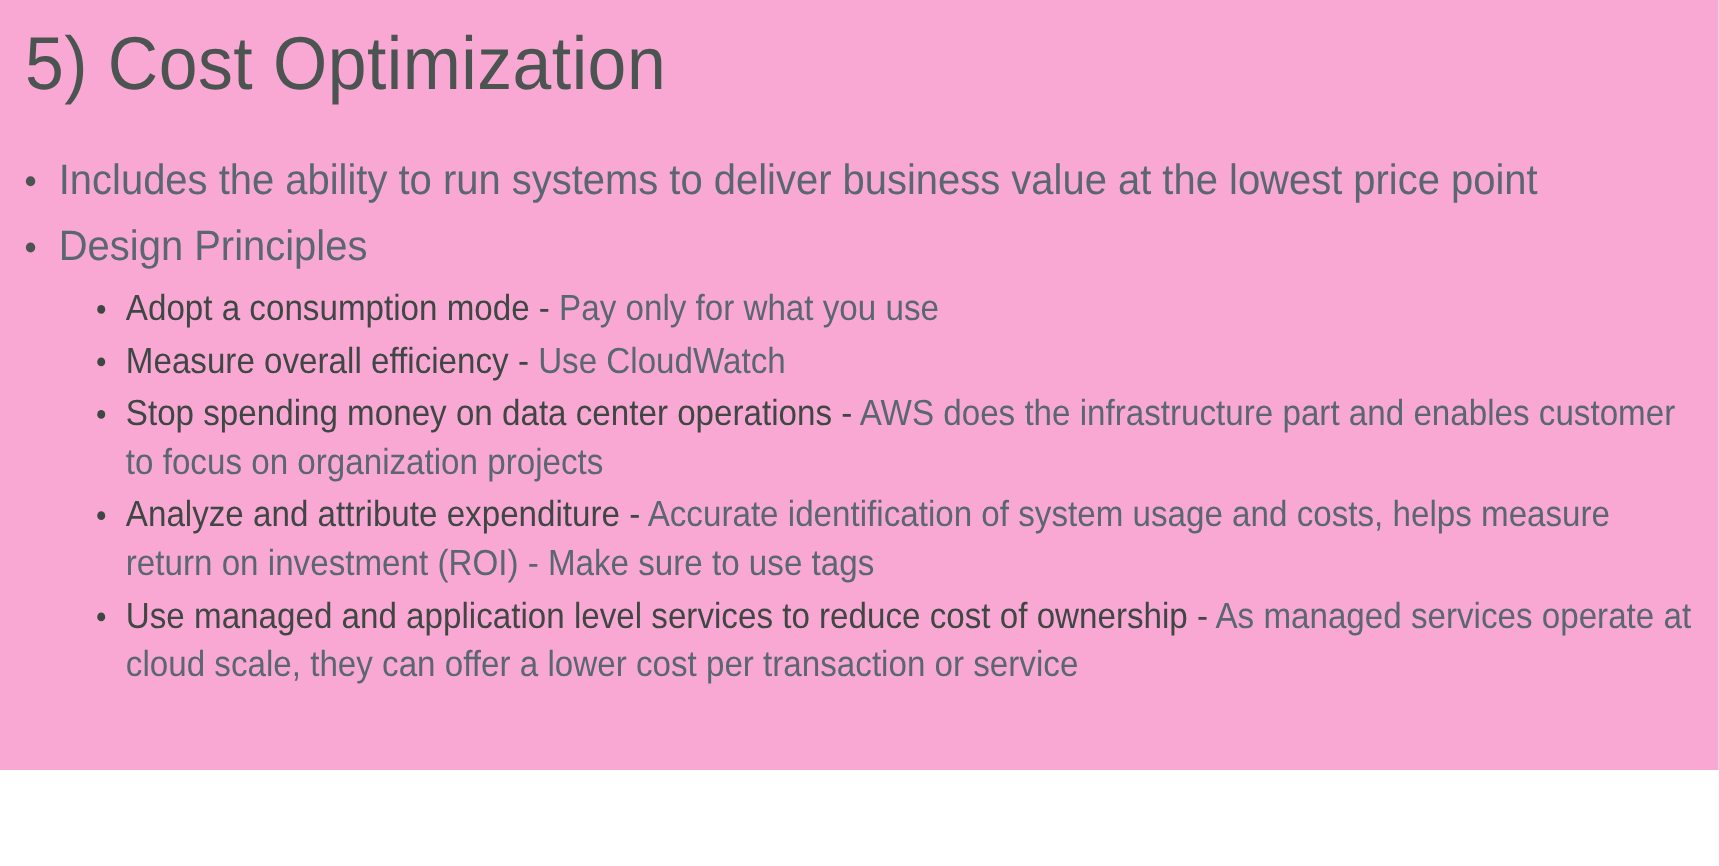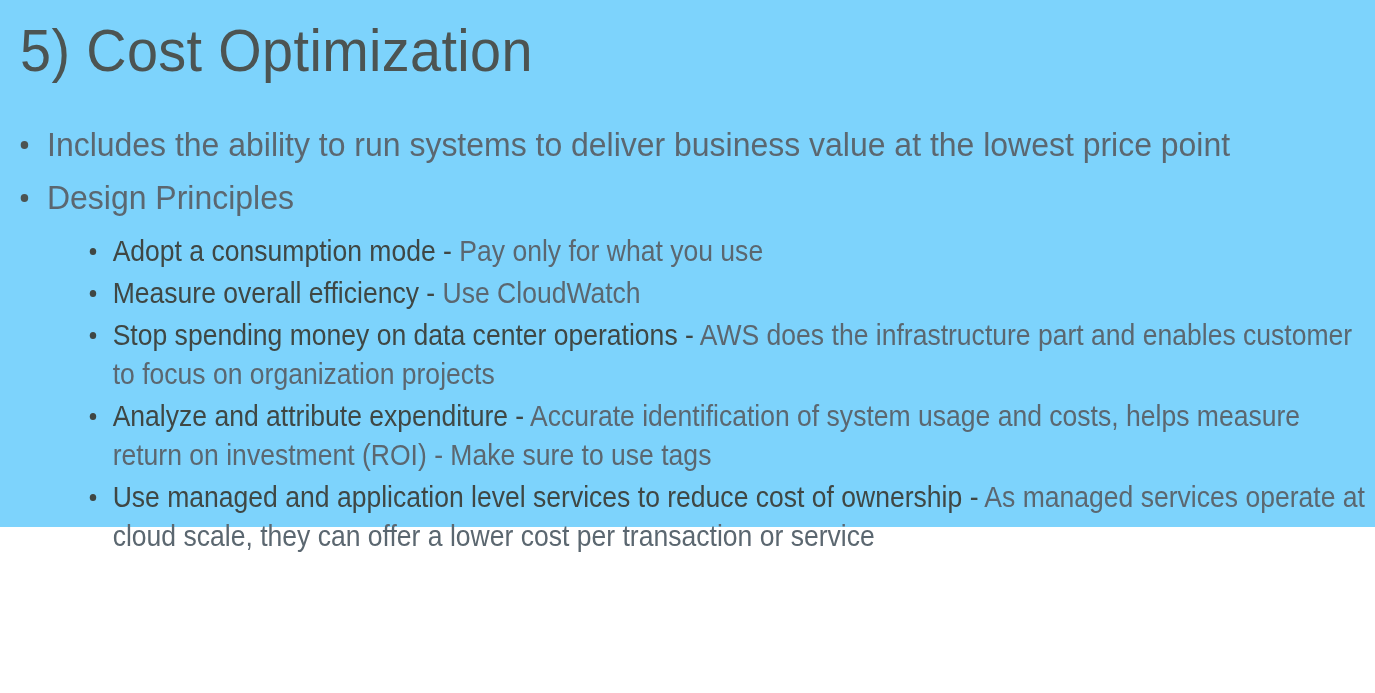--- a/index.html
+++ b/index.html
@@ -11,22 +11,22 @@
     width: 1375px;
     height: 693px;
     overflow: hidden;
     font-family: "Liberation Sans", "DejaVu Sans", sans-serif;
     -webkit-font-smoothing: antialiased;
   }
 
   .slide {
     position: relative;
     width: 1375px;
-    height: 527px;
-    background: #7dd3fc;
+    height: 616px;
+    background: #f9a8d4;
     box-sizing: border-box;
   }
 
   
   .slide-title {
     position: absolute;
     left: 20px;
     top: 14px;
     width: 1300px;
     font-size: 60px;
@@ -67,21 +67,21 @@
     top: 19px;
     width: 8px;
     height: 8px;
     border-radius: 50%;
     background: #4c5452;
   }
   .l1-text { display: inline; }
 
   
   .l2-list {
-    margin: 12px;
+    margin: 0;
     padding: 0;
     list-style: none;
   }
 
   
   .l2 {
     position: relative;
     padding-left: 110px;
     margin: 0 0 3px 0;
     font-size: 29px;

